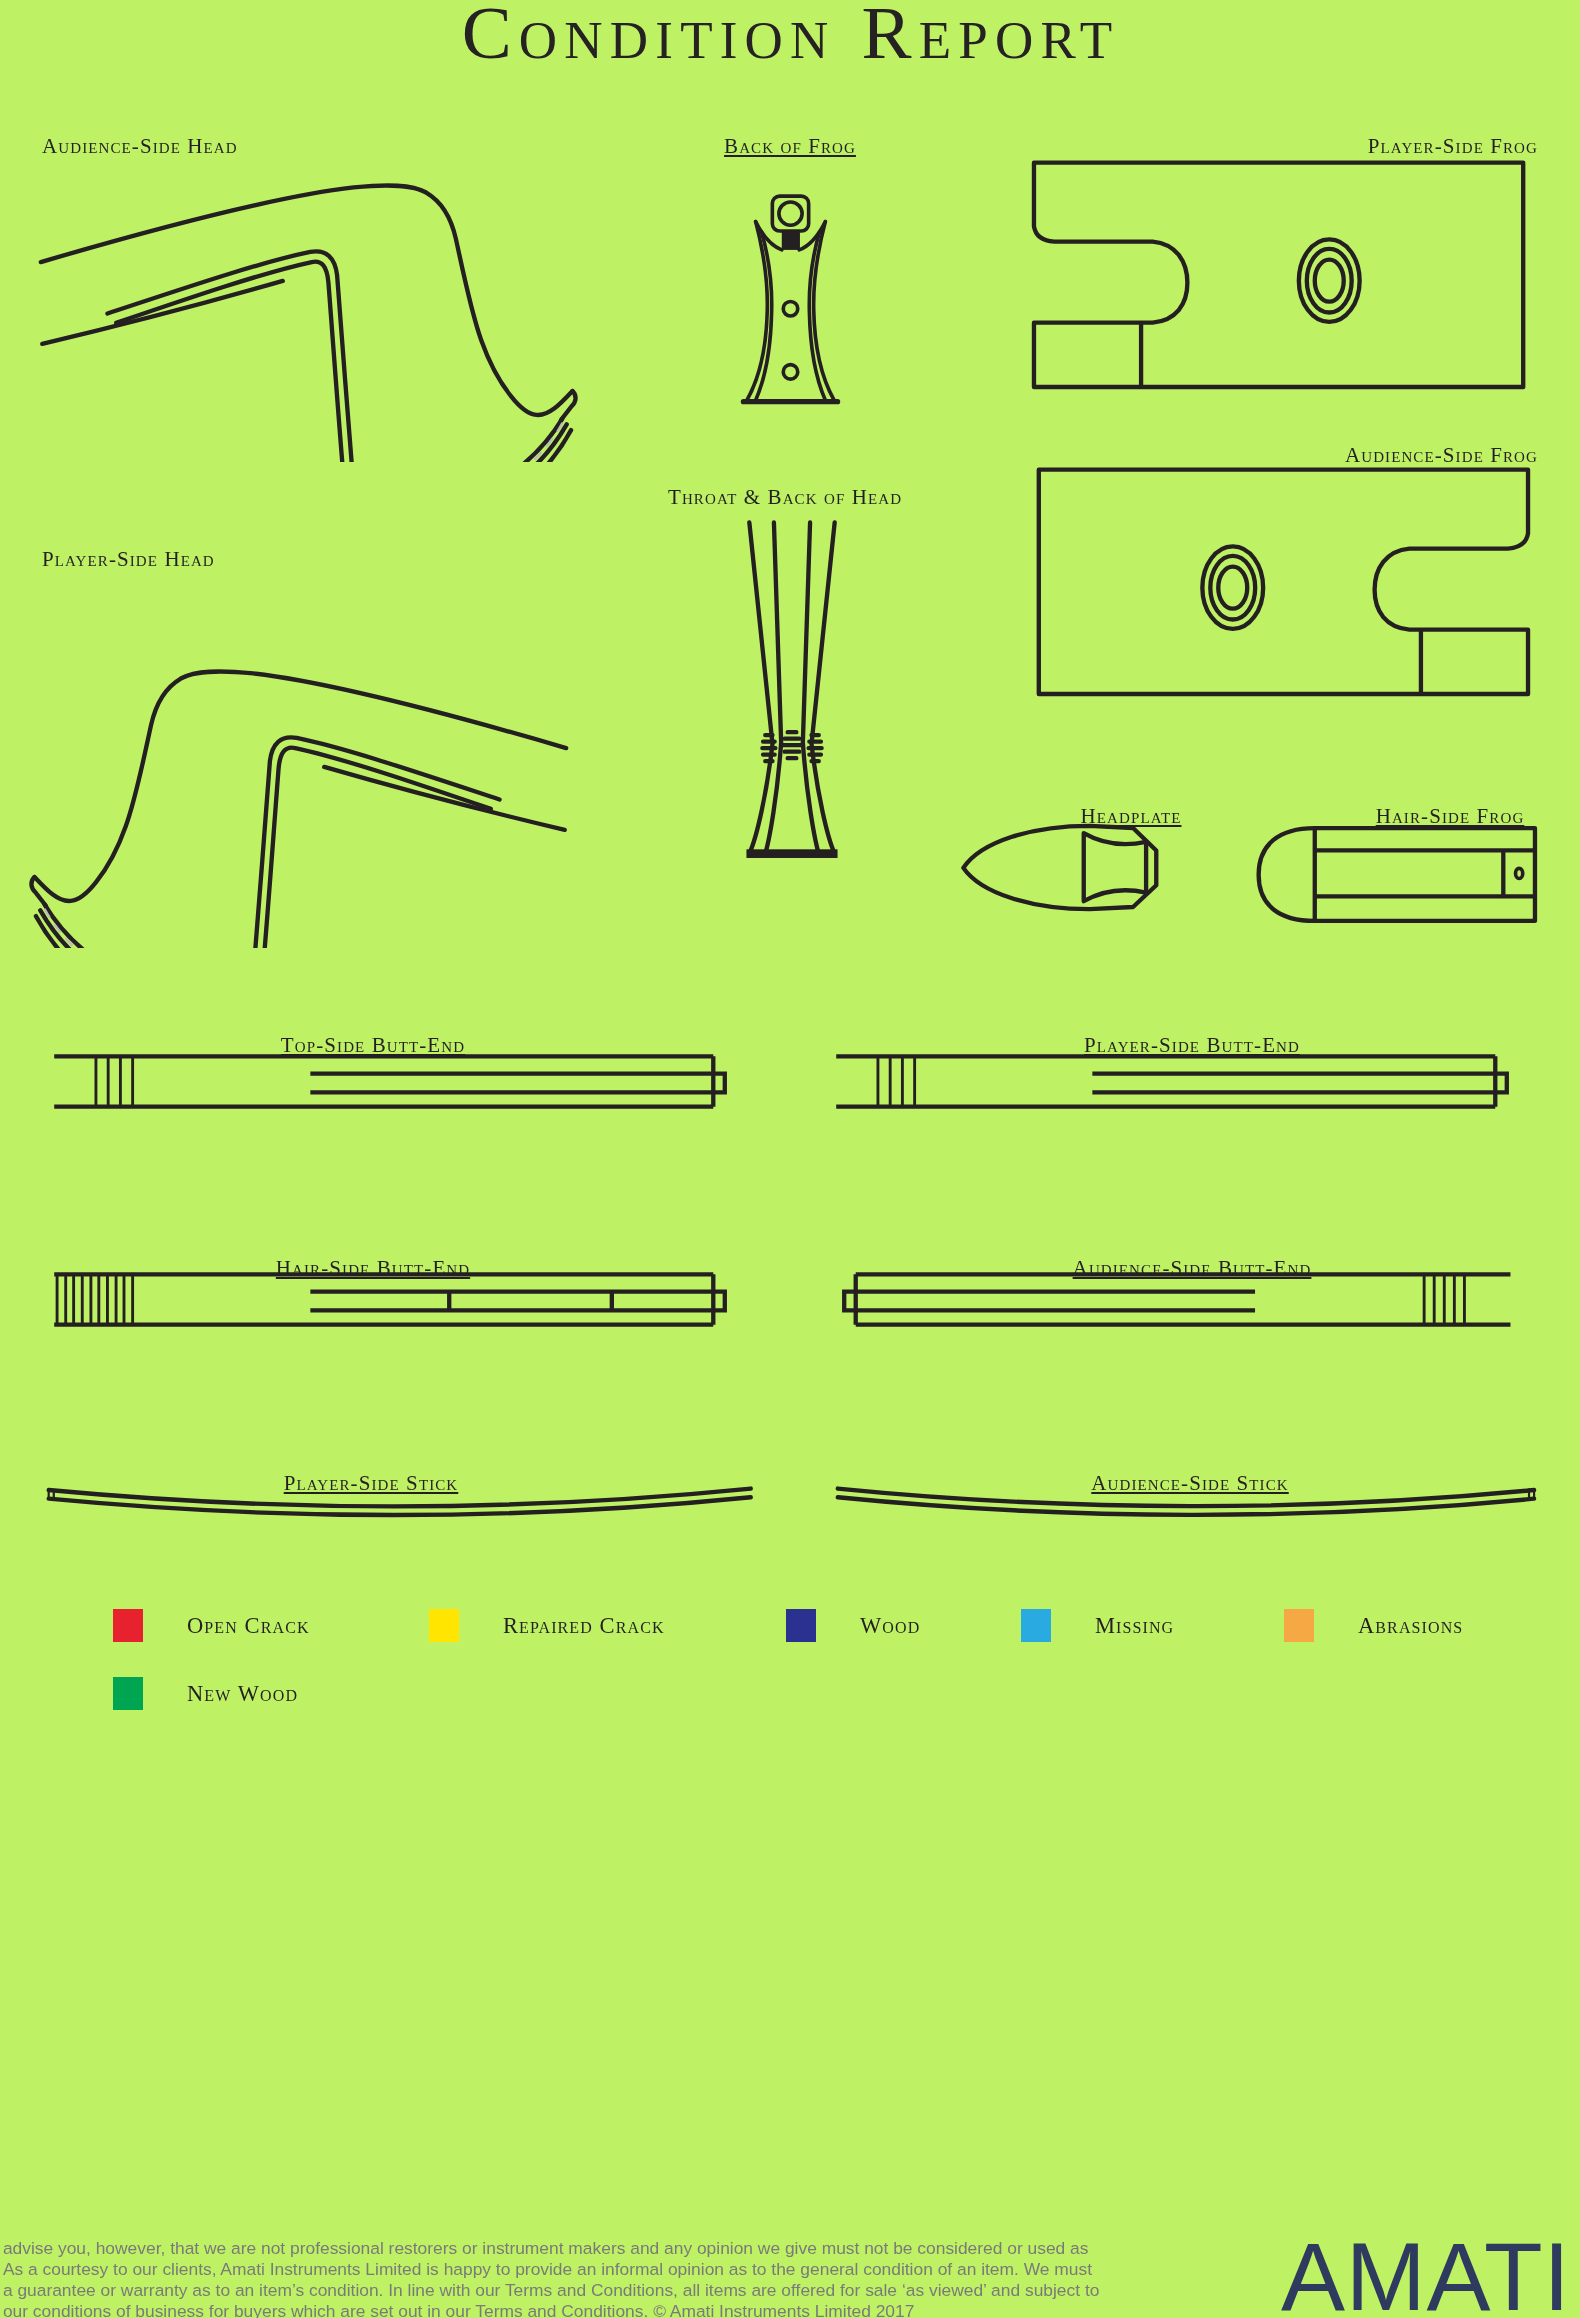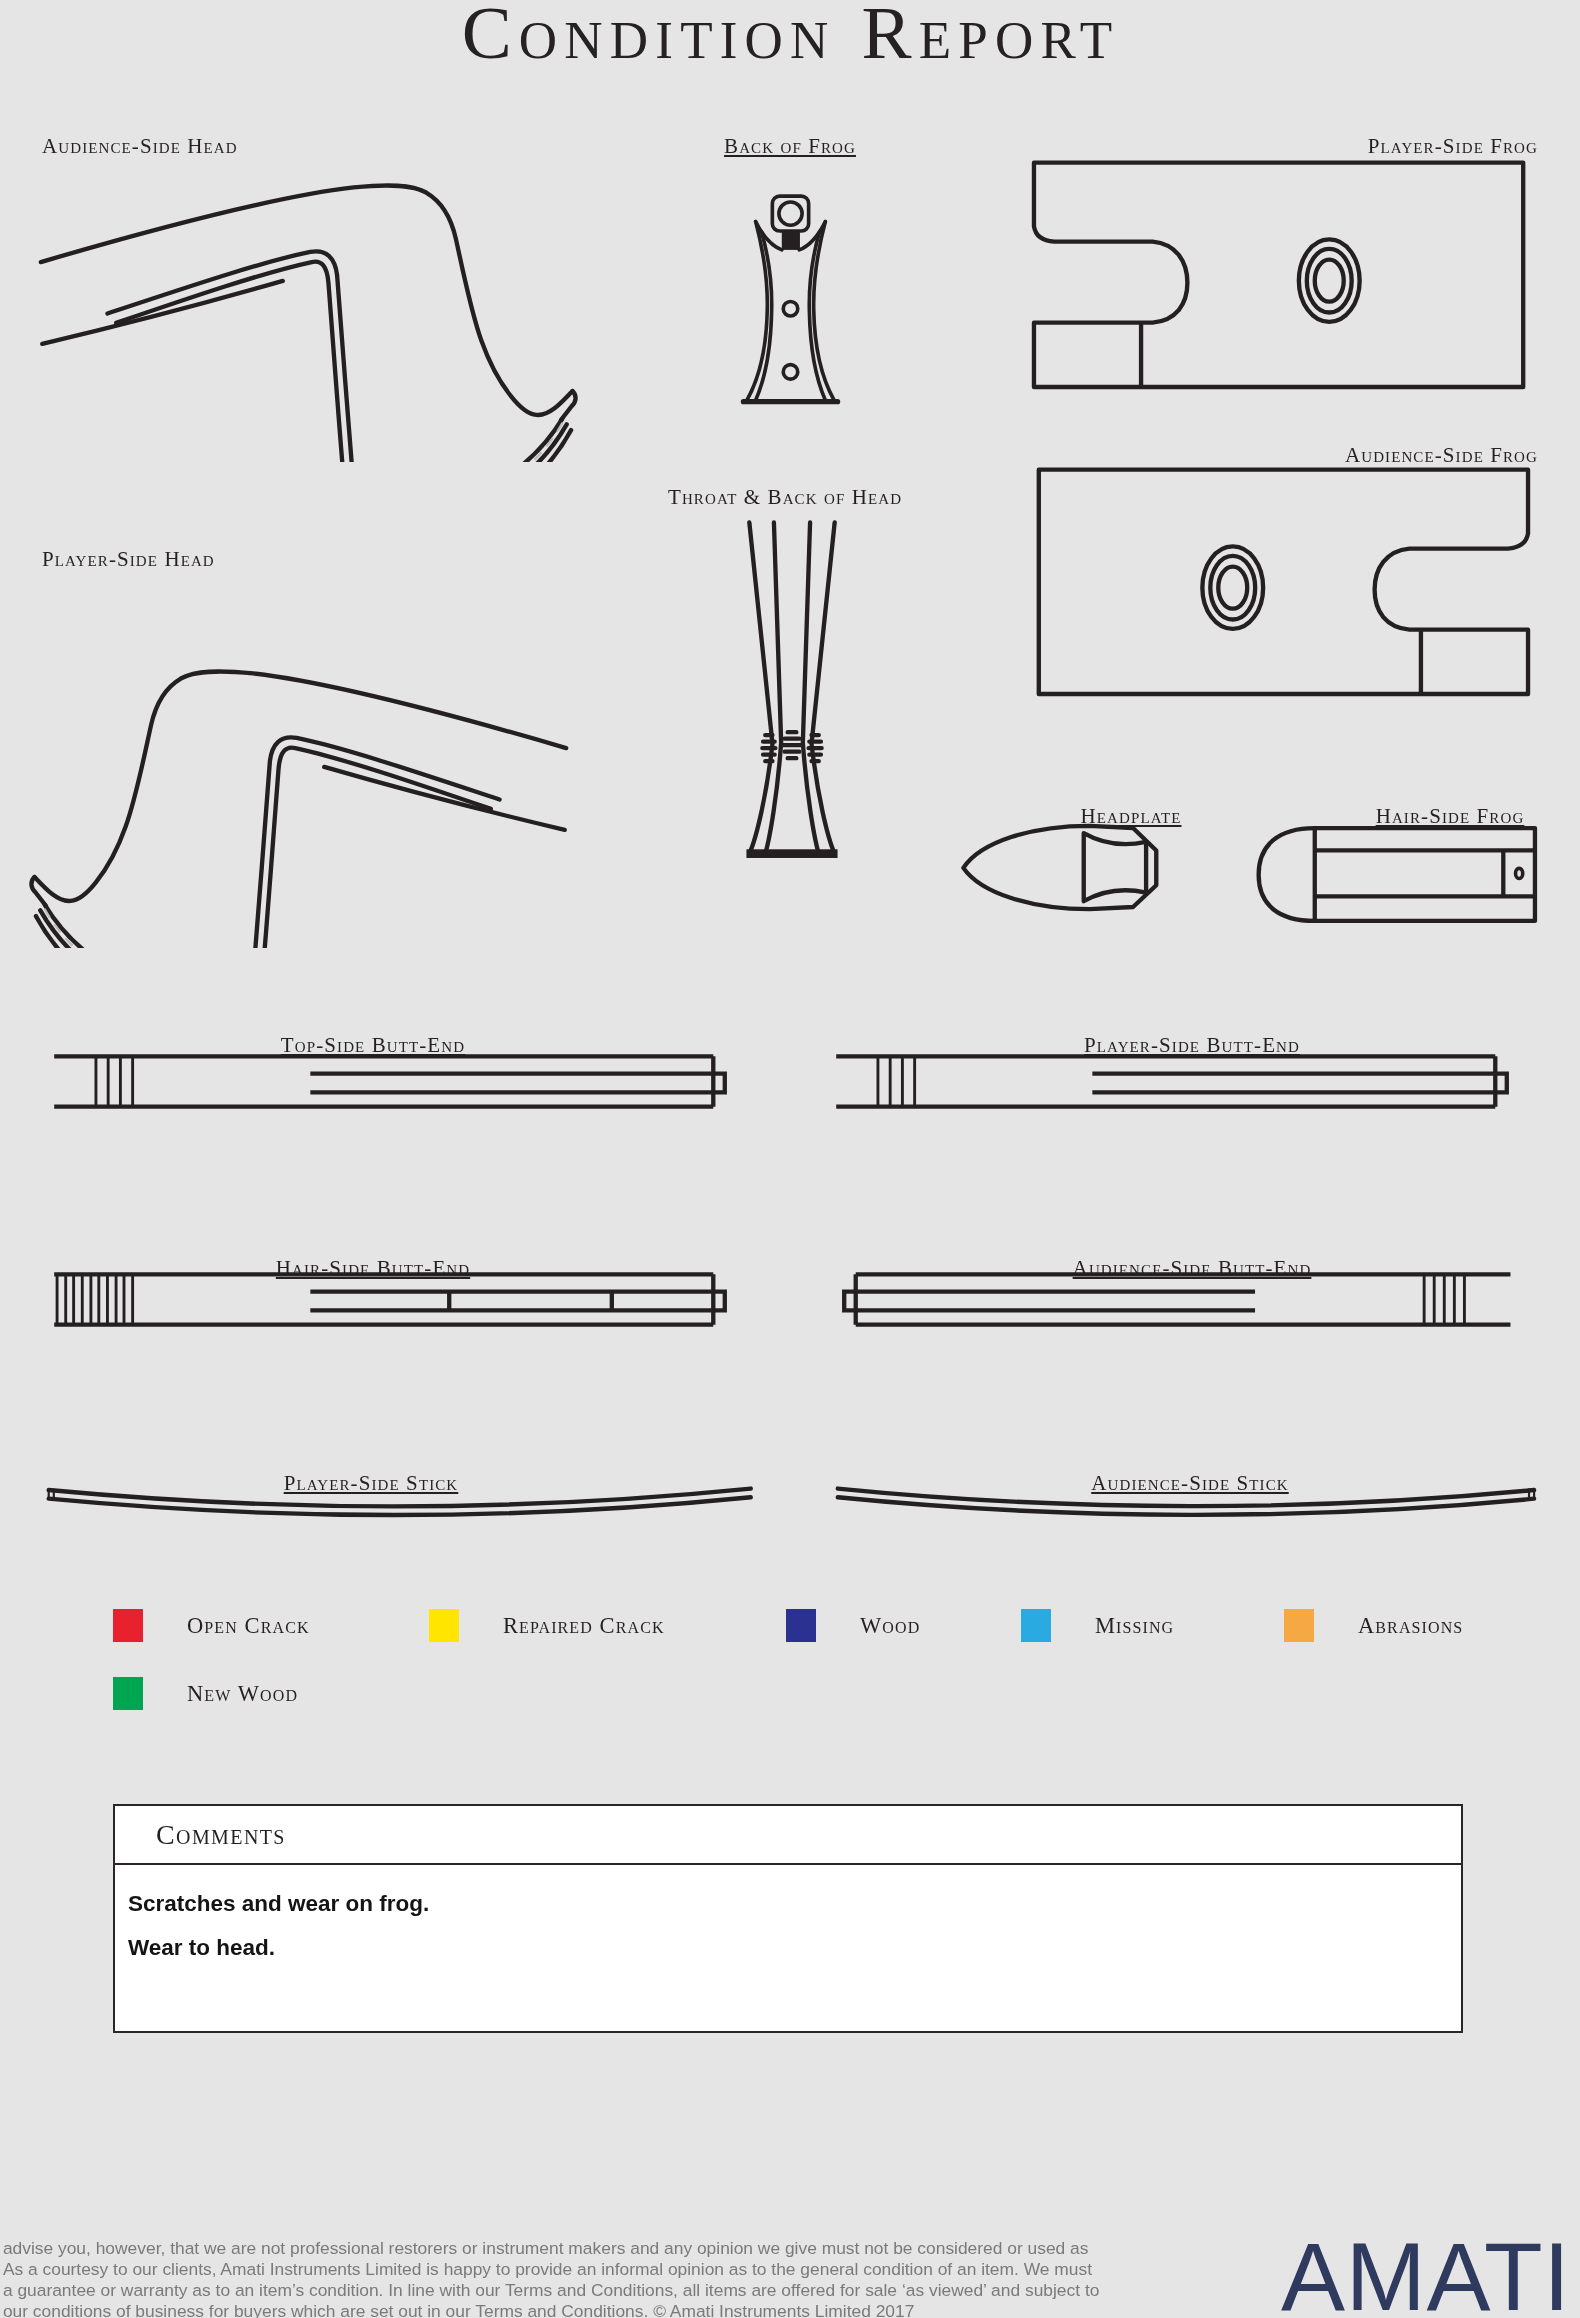--- a/index.html
+++ b/index.html
@@ -1,16 +1,16 @@
 <!DOCTYPE html>
 <html style="font-size:11.6px"><head>
 <meta charset="utf-8">
 <style>
   html,body{margin:0;padding:0;background:#ffffff;}
-  #page{position:relative;width:1581px;height:2319px;background:#e5e5e5;overflow:hidden;
+  #page{position:relative;width:1581px;height:2319px;background:#bef264;overflow:hidden;
         font-family:"Liberation Serif",serif;color:#241f21;}
   .title{position:absolute;left:0;top:-10px;width:100%;text-align:center;
          font-variant:small-caps;font-size:75px;letter-spacing:7.2px;color:#262123;white-space:nowrap;}
   .dlabel{position:absolute;font-variant:small-caps;font-size:21px;letter-spacing:1.1px;
           color:#241f21;white-space:nowrap;margin-top:24px;}
   .dlabel.center{transform:translateX(-50%);text-decoration:underline;}
   .drawing{position:absolute;}
   .legend-item{position:absolute;display:flex;align-items:center;}
   .sw{width:30px;height:33px;display:inline-block;flex:0 0 auto;}
   .legend-label{font-variant:small-caps;font-size:22.5px;letter-spacing:1.1px;margin-left:44px;white-space:nowrap;}
@@ -221,29 +221,20 @@
   </div>
   <div class="legend-item" style="left:1284px;top:1609px">
     <span class="sw" style="background: rgb(245, 168, 67);"></span>
     <span class="legend-label">Abrasions</span>
   </div>
   <div class="legend-item" style="left:113px;top:1677px">
     <span class="sw" style="background: rgb(0, 165, 81);"></span>
     <span class="legend-label">New Wood</span>
   </div>
 
-  <div class="comments-box">
-    <div class="comments-header">
-      <span>Comments</span>
-    </div>
-    <div class="comments-body">
-      <div>Scratches and wear on frog.</div>
-      <div>Wear to head.</div>
-    </div>
-  </div>
 
   <div class="footer-text">
     <div>advise you, however, that we are not professional restorers or instrument makers and any opinion we give must not be considered or used as</div>
     <div>As a courtesy to our clients, Amati Instruments Limited is happy to provide an informal opinion as to the general condition of an item. We must</div>
     <div>a guarantee or warranty as to an item’s condition. In line with our Terms and Conditions, all items are offered for sale ‘as viewed’ and subject to</div>
     <div>our conditions of business for buyers which are set out in our Terms and Conditions. © Amati Instruments Limited 2017</div>
   </div>
 
   <div class="logo" style="color: rgb(46, 58, 94);">AMATI</div>
 

